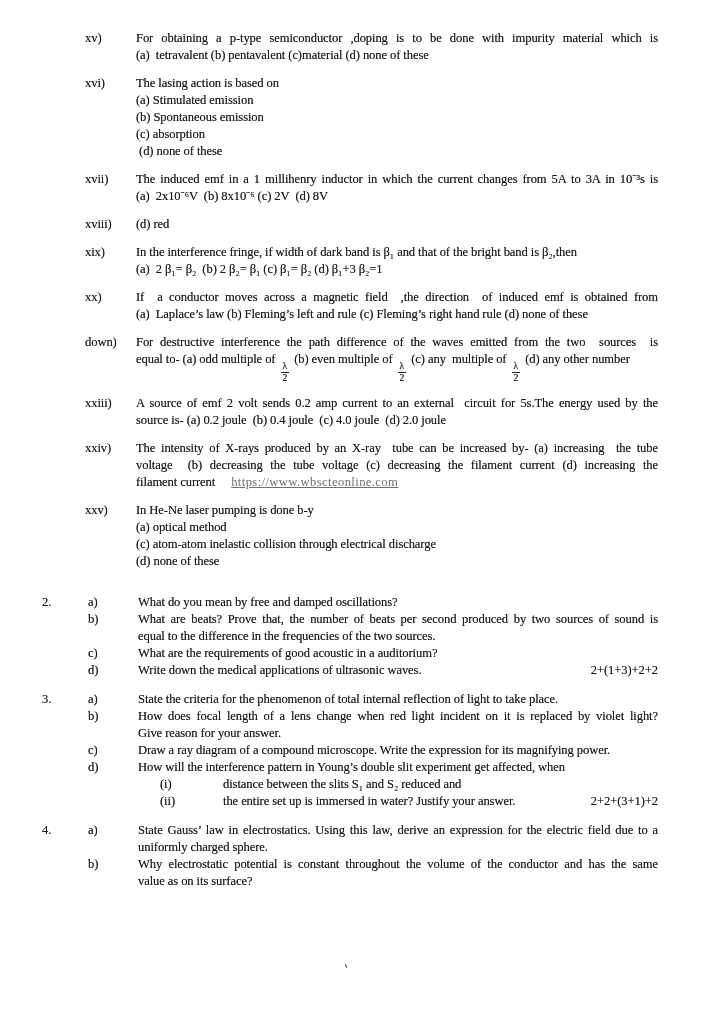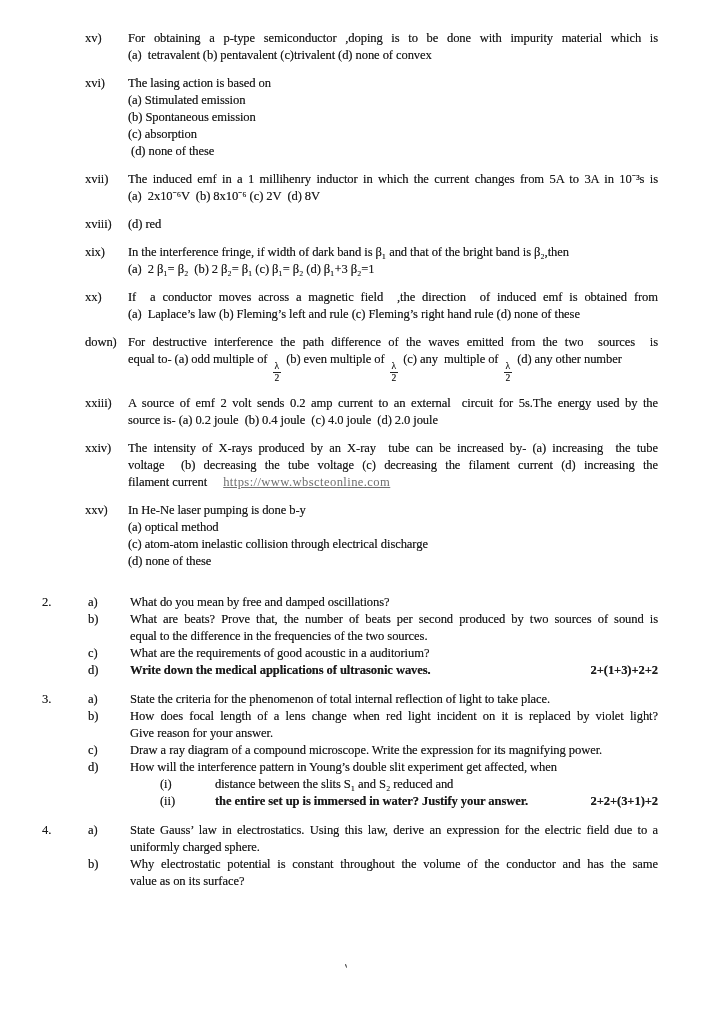--- a/index.html
+++ b/index.html
@@ -11,23 +11,23 @@
     box-sizing:border-box;
     padding:30px 56px 0 42px;
     font-family:"Liberation Serif", serif;
     font-size:12.6px;
     line-height:17px;
     letter-spacing:-0.1px;
     color:#1a1a1a;
     text-shadow:0 0 .45px rgba(10,10,10,.55);
     overflow:hidden;
   }
-  .line{min-height:17px;white-space:pre-wrap;}
+  .line{min-height:17px;white-space:pre-wrap;margin-left:8px;}
   .just{text-align:justify;text-align-last:justify;}
-  .with-marks{display:flex;white-space:pre-wrap;font-weight:bold;}
+  .with-marks{display:flex;white-space:pre-wrap;}
   .marks{margin-left:auto;white-space:nowrap;text-align:right;}
   .mcq-item{display:grid;grid-template-columns:43px 1fr;margin:0 0 11px 43px;}
   .numcol{white-space:nowrap;}
   .q-item{display:grid;grid-template-columns:46px 1fr;margin:0 0 12px 0;}
   .sub-row{display:grid;grid-template-columns:42px 1fr;}
   .subitem-row{display:grid;grid-template-columns:55px 1fr;padding-left:30px;}
   .long-qs{margin-top:24px;}
   .frac{
     display:inline-flex;flex-direction:column;align-items:center;
     vertical-align:-6px;line-height:1.05;font-size:9.5px;margin:0 2px;
@@ -44,21 +44,21 @@
 </style>
 </head>
 <body>
 
 <div class="page">
   <div>
       <div class="mcq-item">
         <div class="numcol">xv)</div>
         <div>
           <div class="line just"><span>For obtaining a p-type semiconductor ,doping is to be done with impurity material which is</span></div>
-          <div class="line"><span>(a)  tetravalent (b) pentavalent (c)trivalent (d) none of convex</span></div>
+          <div class="line"><span>(a)  tetravalent (b) pentavalent (c)material (d) none of these</span></div>
         </div>
       </div>
       <div class="mcq-item">
         <div class="numcol">xvi)</div>
         <div>
           <div class="line"><span>The lasing action is based on</span></div>
           <div class="line"><span>(a) Stimulated emission</span></div>
           <div class="line"><span>(b) Spontaneous emission</span></div>
           <div class="line"><span>(c) absorption</span></div>
           <div class="line"><span> (d) none of these</span></div>

